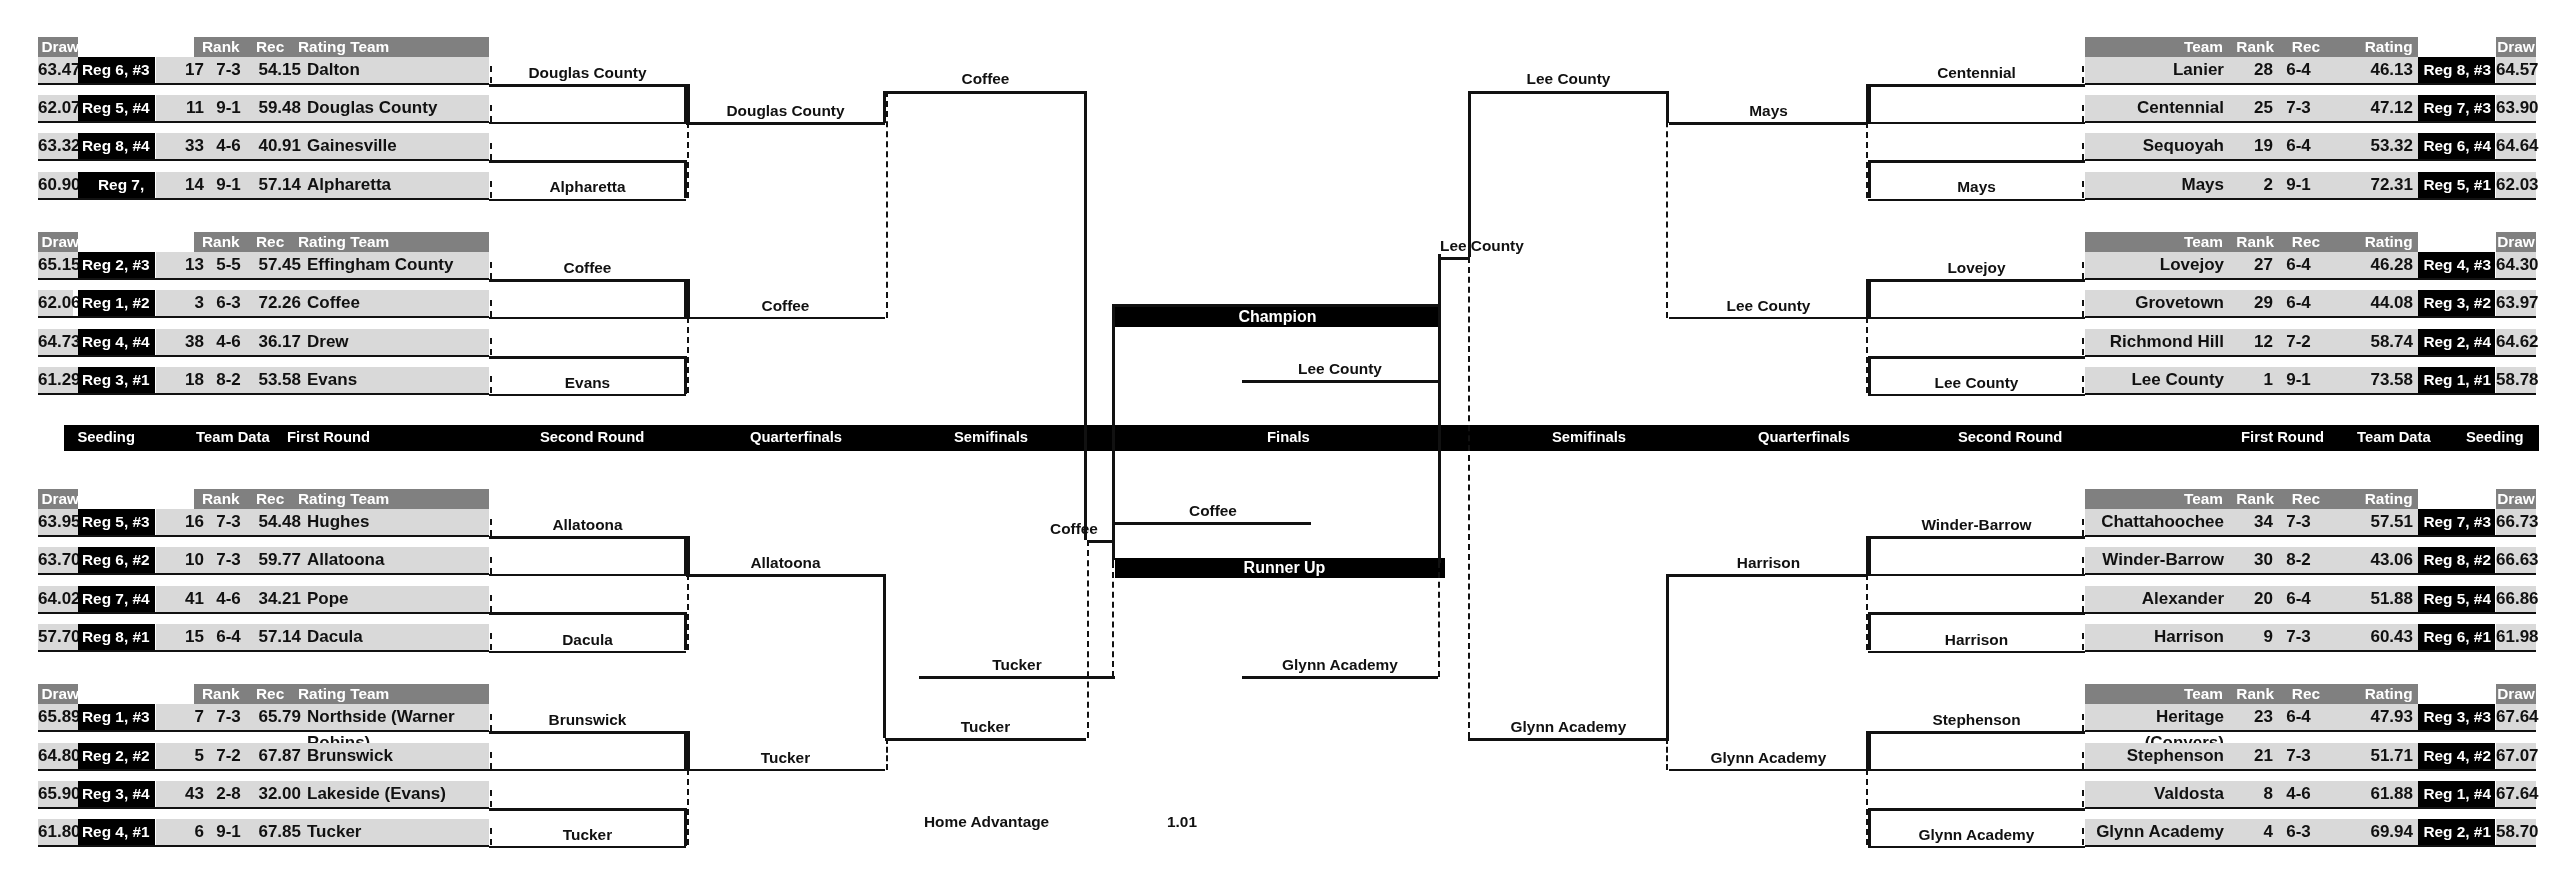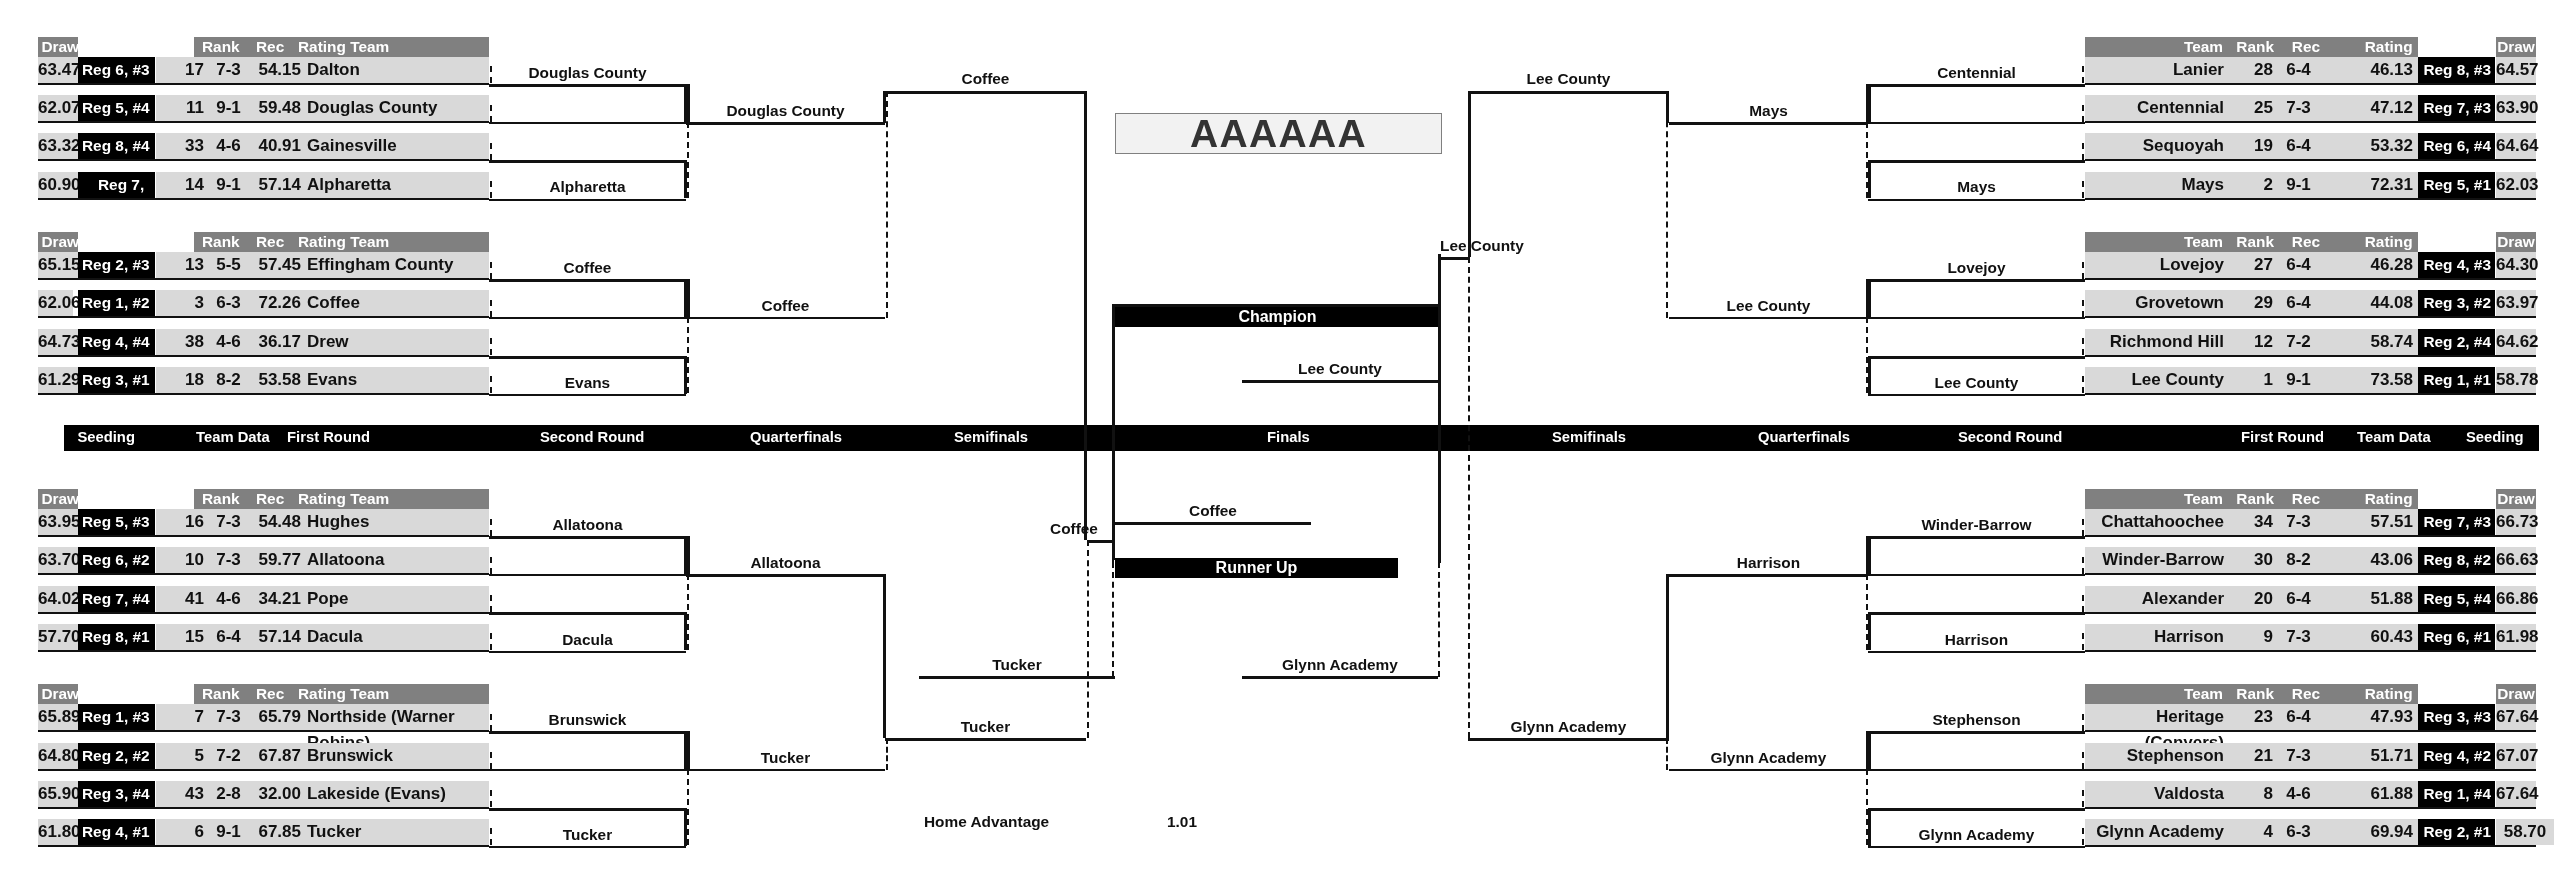--- a/index.html
+++ b/index.html
@@ -42,28 +42,25 @@
   #rounds-bar .rl{position:absolute;top:0;height:25.5px;line-height:25.5px;color:#fff;
       font-size:14.8px;font-weight:bold;white-space:nowrap;}
   #home-adv-label{position:absolute;font-size:15.4px;font-weight:bold;color:#111;}
   #home-adv-value{position:absolute;font-size:15.4px;font-weight:bold;color:#111;}
 </style>
 </head>
 <body>
 
 <div id="root">
 
-  <div id="title-box" style="left:1115px;top:113px;width:325px;height:39px;">
-    <span>AAAAAA</span>
-  </div>
 
   <div class="resultbar" style="left:1115px;top:307px;width:325px;height:20px;">
     <span>Champion</span>
   </div>
-  <div class="resultbar" style="left:1115px;top:558px;width:283px;height:20px;">
+  <div class="resultbar" style="left:1115px;top:558px;width:321px;height:20px;padding-left:9px;">
     <span>Runner Up</span>
   </div>
 
   <div id="rounds-bar" style="left:64px;top:425px;width:2475px;">
     <span class="rl" style="left:13.4px;">Seeding</span>
     <span class="rl" style="left:132px;">Team Data</span>
     <span class="rl" style="left:223px;">First Round</span>
     <span class="rl" style="left:476px;">Second Round</span>
     <span class="rl" style="left:686px;">Quarterfinals</span>
     <span class="rl" style="left:890px;">Semifinals</span>
@@ -429,21 +426,21 @@
         <span class="draw" style="left:2496px;width:40px">67.64</span>
         <span class="hline" style="left:2085px;top:25.5px;width:451px;height:2.7px"></span>
       </div>
       <div class="seedrow" style="left: 0px; top: 819px; width: 2576px;">
         <span class="stats" style="left:2085px;width:333px"></span>
         <span class="team r" style="left:2092px;width:132px">Glynn Academy</span>
         <span class="rank" style="left:2231px;width:42px">4</span>
         <span class="rec" style="left:2279px;width:39px">6-3</span>
         <span class="rating" style="left:2318px;width:95px">69.94</span>
         <span class="reg" style="left:2418px;width:77px;padding-right:4px;box-sizing:border-box;text-align:right">Reg 2, #1</span>
-        <span class="draw" style="left:2496px;width:58px">58.70</span>
+        <span class="draw" style="left:2496px;width:40px">58.70</span>
         <span class="hline" style="left:2085px;top:25.5px;width:451px;height:2.7px"></span>
       </div>
     </div>
   <div id="right-headers">
       <div class="tblhdr" style="left: 2085px; top: 37px; width: 451px;">
         <span class="cell" style="left:0;width:333px">
           <span style="position:absolute;right:195px">Team</span>
           <span style="position:absolute;right:144px">Rank</span>
           <span style="position:absolute;right:98px">Rec</span>
           <span style="position:absolute;right:5.4px">Rating</span>

